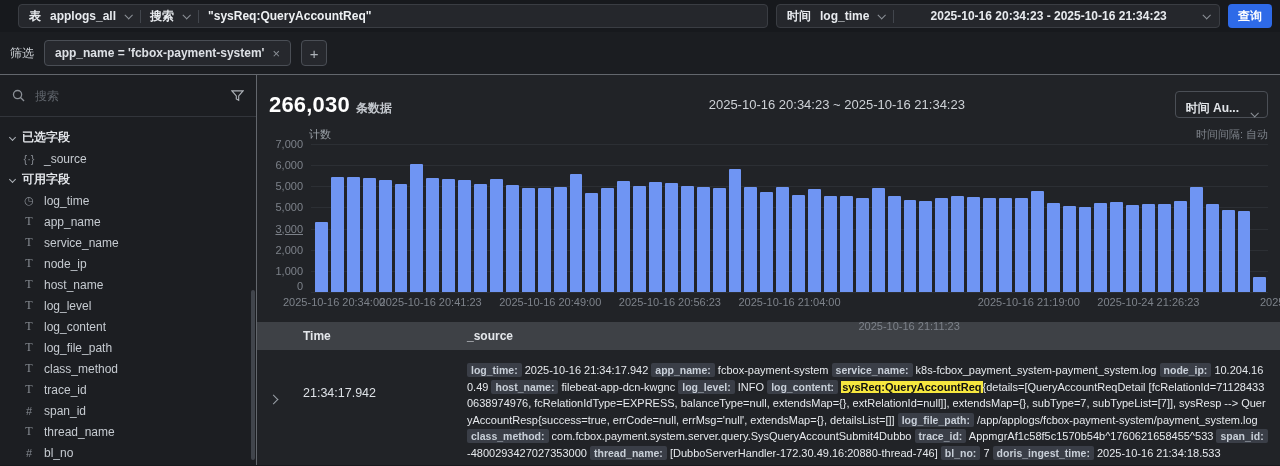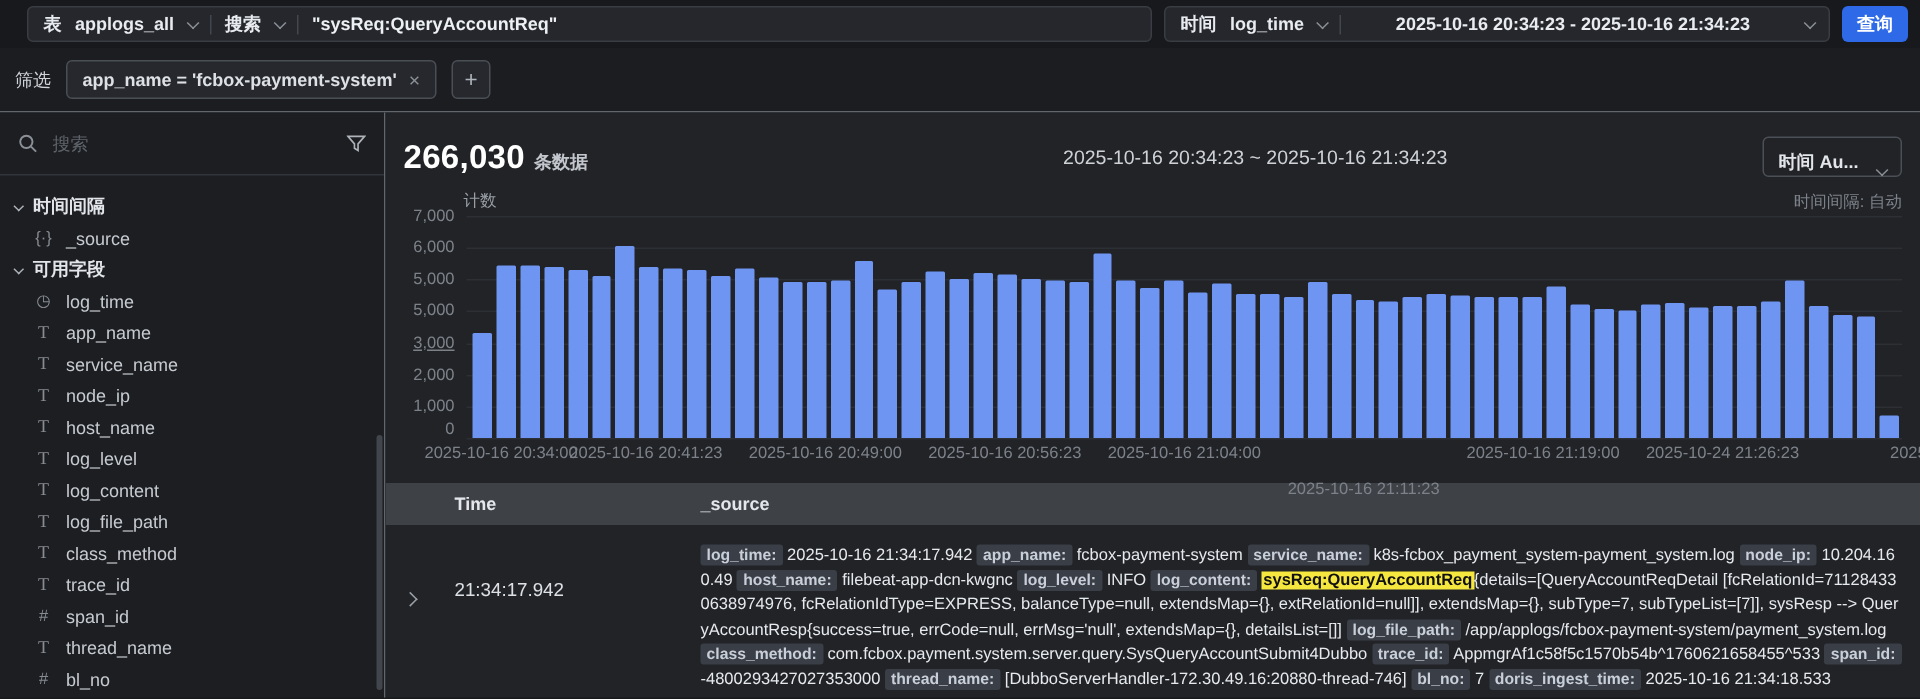--- a/index.html
+++ b/index.html
@@ -139,21 +139,21 @@
         <line x1="9.4" y1="9.4" x2="13" y2="13" stroke="#8b9097" stroke-width="1.4"></line>
       </svg>
       <input placeholder="搜索" style="">
       <svg class="icon-svg" width="13" height="12" viewBox="0 0 14 13">
         <path d="M1 1 h12 l-4.7 5.4 v4.8 l-2.6 -1.6 v-3.2 Z" fill="none" stroke="#aeb3b9" stroke-width="1.2"></path>
       </svg>
     </div>
     <div class="sections">
         <div class="sec-header">
           <span class="chev"></span>
-          <span class="sec-title">时间间隔</span>
+          <span class="sec-title">已选字段</span>
         </div>
         <div class="field-item">
           <span class="field-icon braces">{·}</span>
           <span class="field-label">_source</span>
         </div>
         <div class="sec-header">
           <span class="chev"></span>
           <span class="sec-title">可用字段</span>
         </div>
         <div class="field-item">

